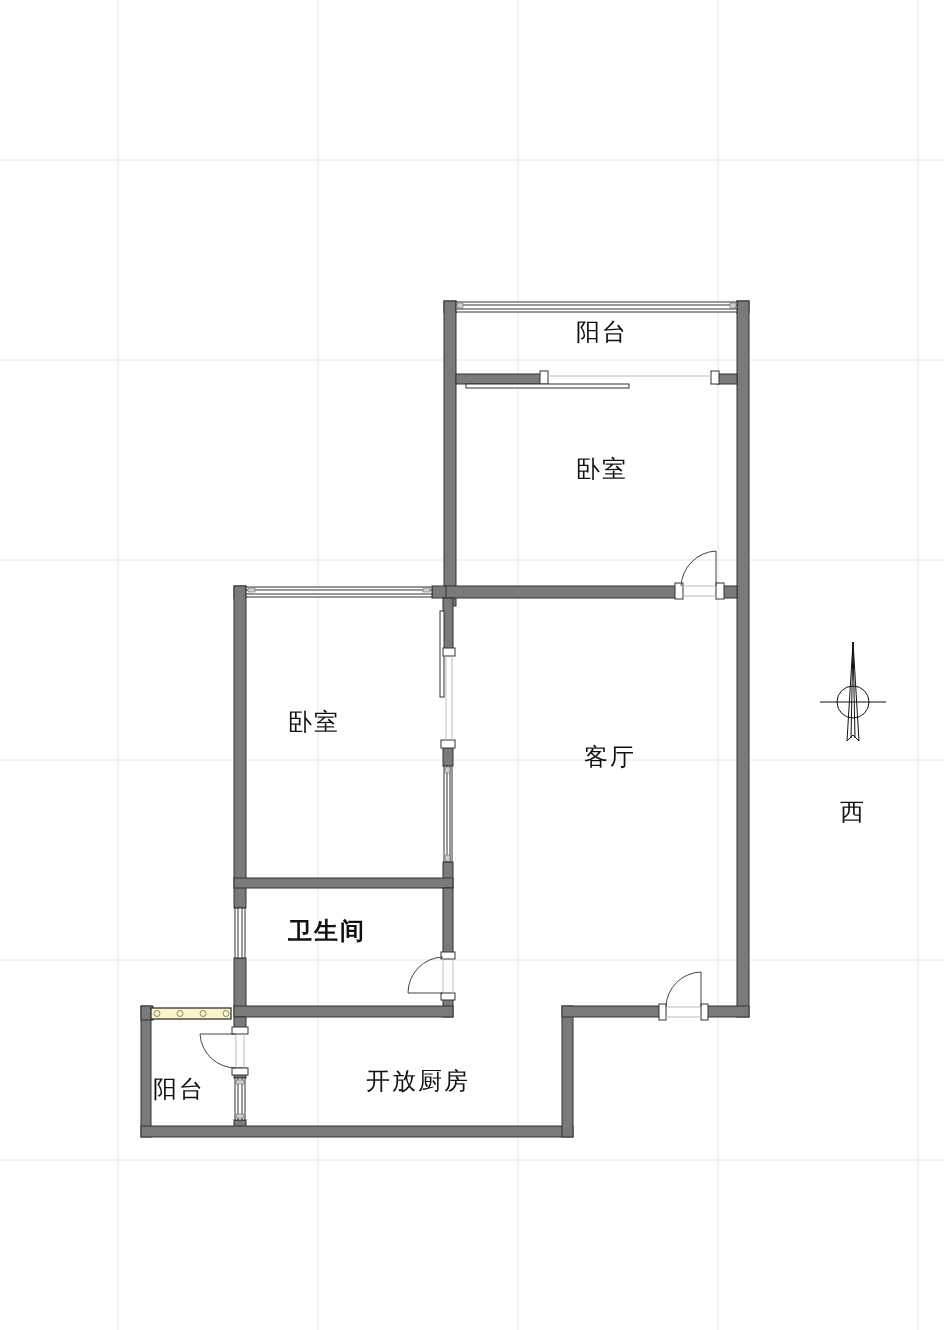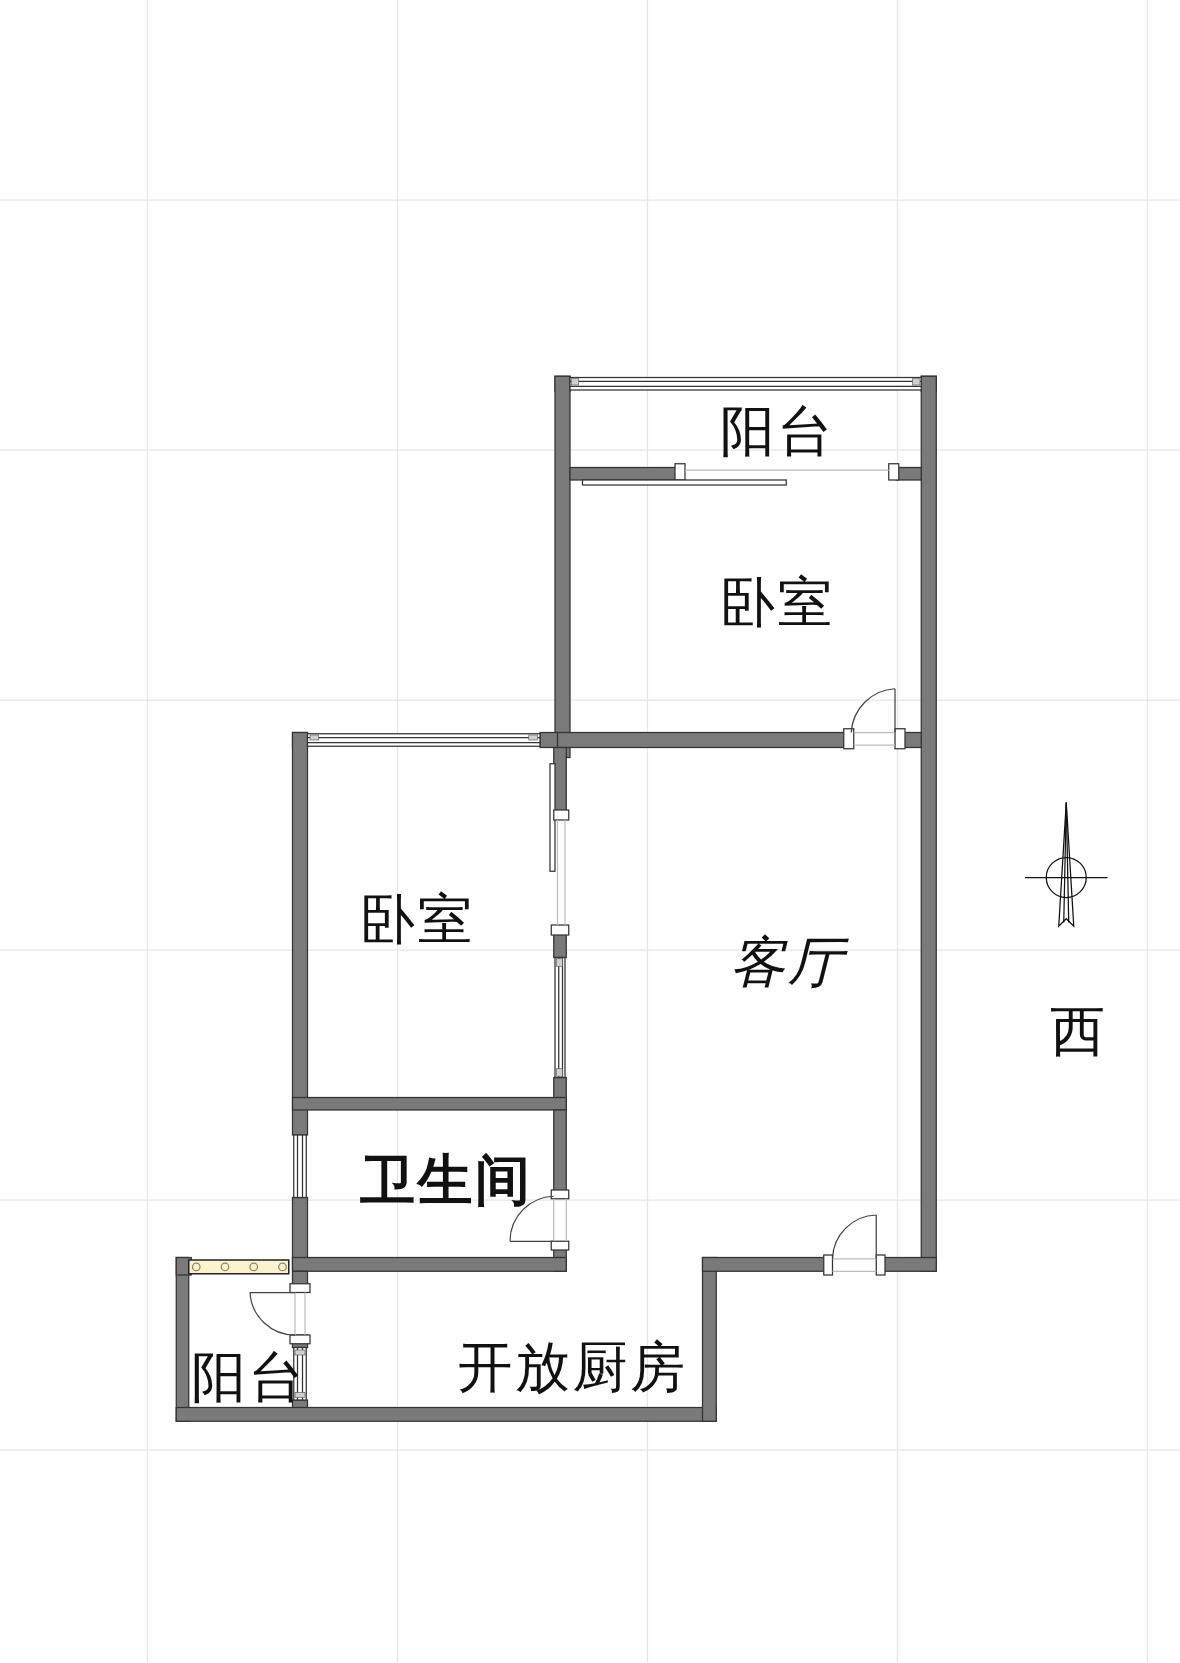--- a/index.html
+++ b/index.html
@@ -7,21 +7,21 @@
     #plan { position: absolute; left: 0; top: 0; width: 944px; height: 1330px; }
     .grid line { stroke: #e6e6e6; stroke-width: 1; }
     .wall { fill: #7a7a7a; stroke: #333333; stroke-width: 1; }
     .win-frame { fill: #ffffff; stroke: #333333; stroke-width: 1; }
     .win-pane { fill: none; stroke: #333333; stroke-width: 1; }
     .win-cap { fill: #cfcfcf; stroke: #555; stroke-width: 0.5; }
     .door-jamb { fill: #ffffff; stroke: #333333; stroke-width: 1; }
     .door-leaf { fill: none; stroke: #444444; stroke-width: 1; }
     .door-opening { fill: none; stroke: #bdbdbd; stroke-width: 1; }
     .slide { fill: #ffffff; stroke: #333333; stroke-width: 1; }
-    .label { position: absolute; font-family: "DejaVu Serif", serif; font-size: 44px; color: #111111; white-space: nowrap; letter-spacing: 2px; }
+    .label { position: absolute; font-family: "DejaVu Serif", serif; font-size: 24px; color: #111111; white-space: nowrap; letter-spacing: 2px; }
     .compass-line { stroke: #111; stroke-width: 1; fill: none; }
     .hatch-bar { fill: #fbf3cc; stroke: #222; stroke-width: 1.2; }
     .hatch-dot { fill: none; stroke: #8a8a6a; stroke-width: 1; }
   </style>
 </head>
 <body>
 
 <svg id="plan" viewBox="0 0 944 1330" xmlns="http://www.w3.org/2000/svg">
 
   <g class="grid">
@@ -179,17 +179,17 @@
     <circle class="compass-line" cx="853" cy="702" r="16"></circle>
     <path class="compass-line" d="M853 642 L847 741 L853 735 L859 741 Z"></path>
     <line class="compass-line" x1="853" y1="642" x2="851" y2="738"></line>
     <line class="compass-line" x1="853" y1="642" x2="855" y2="738"></line>
   </g>
 </svg>
 
 <div class="label" style="left:576px; top:316px;">阳台</div>
 <div class="label" style="left:576px; top:453px;">卧室</div>
 <div class="label" style="left:288px; top:706px;">卧室</div>
-<div class="label" style="left:584px; top:741px;font-style:italic;">客厅</div>
+<div class="label" style="left:584px; top:741px;">客厅</div>
 <div class="label" style="left:288px; top:915px;font-weight:bold;">卫生间</div>
 <div class="label" style="left:366px; top:1065px;font-family:Liberation Serif, serif;">开放厨房</div>
 <div class="label" style="left:153px; top:1073px;">阳台</div>
 <div class="label" style="left:840px; top:796px;">西</div>
 
 </body></html>

